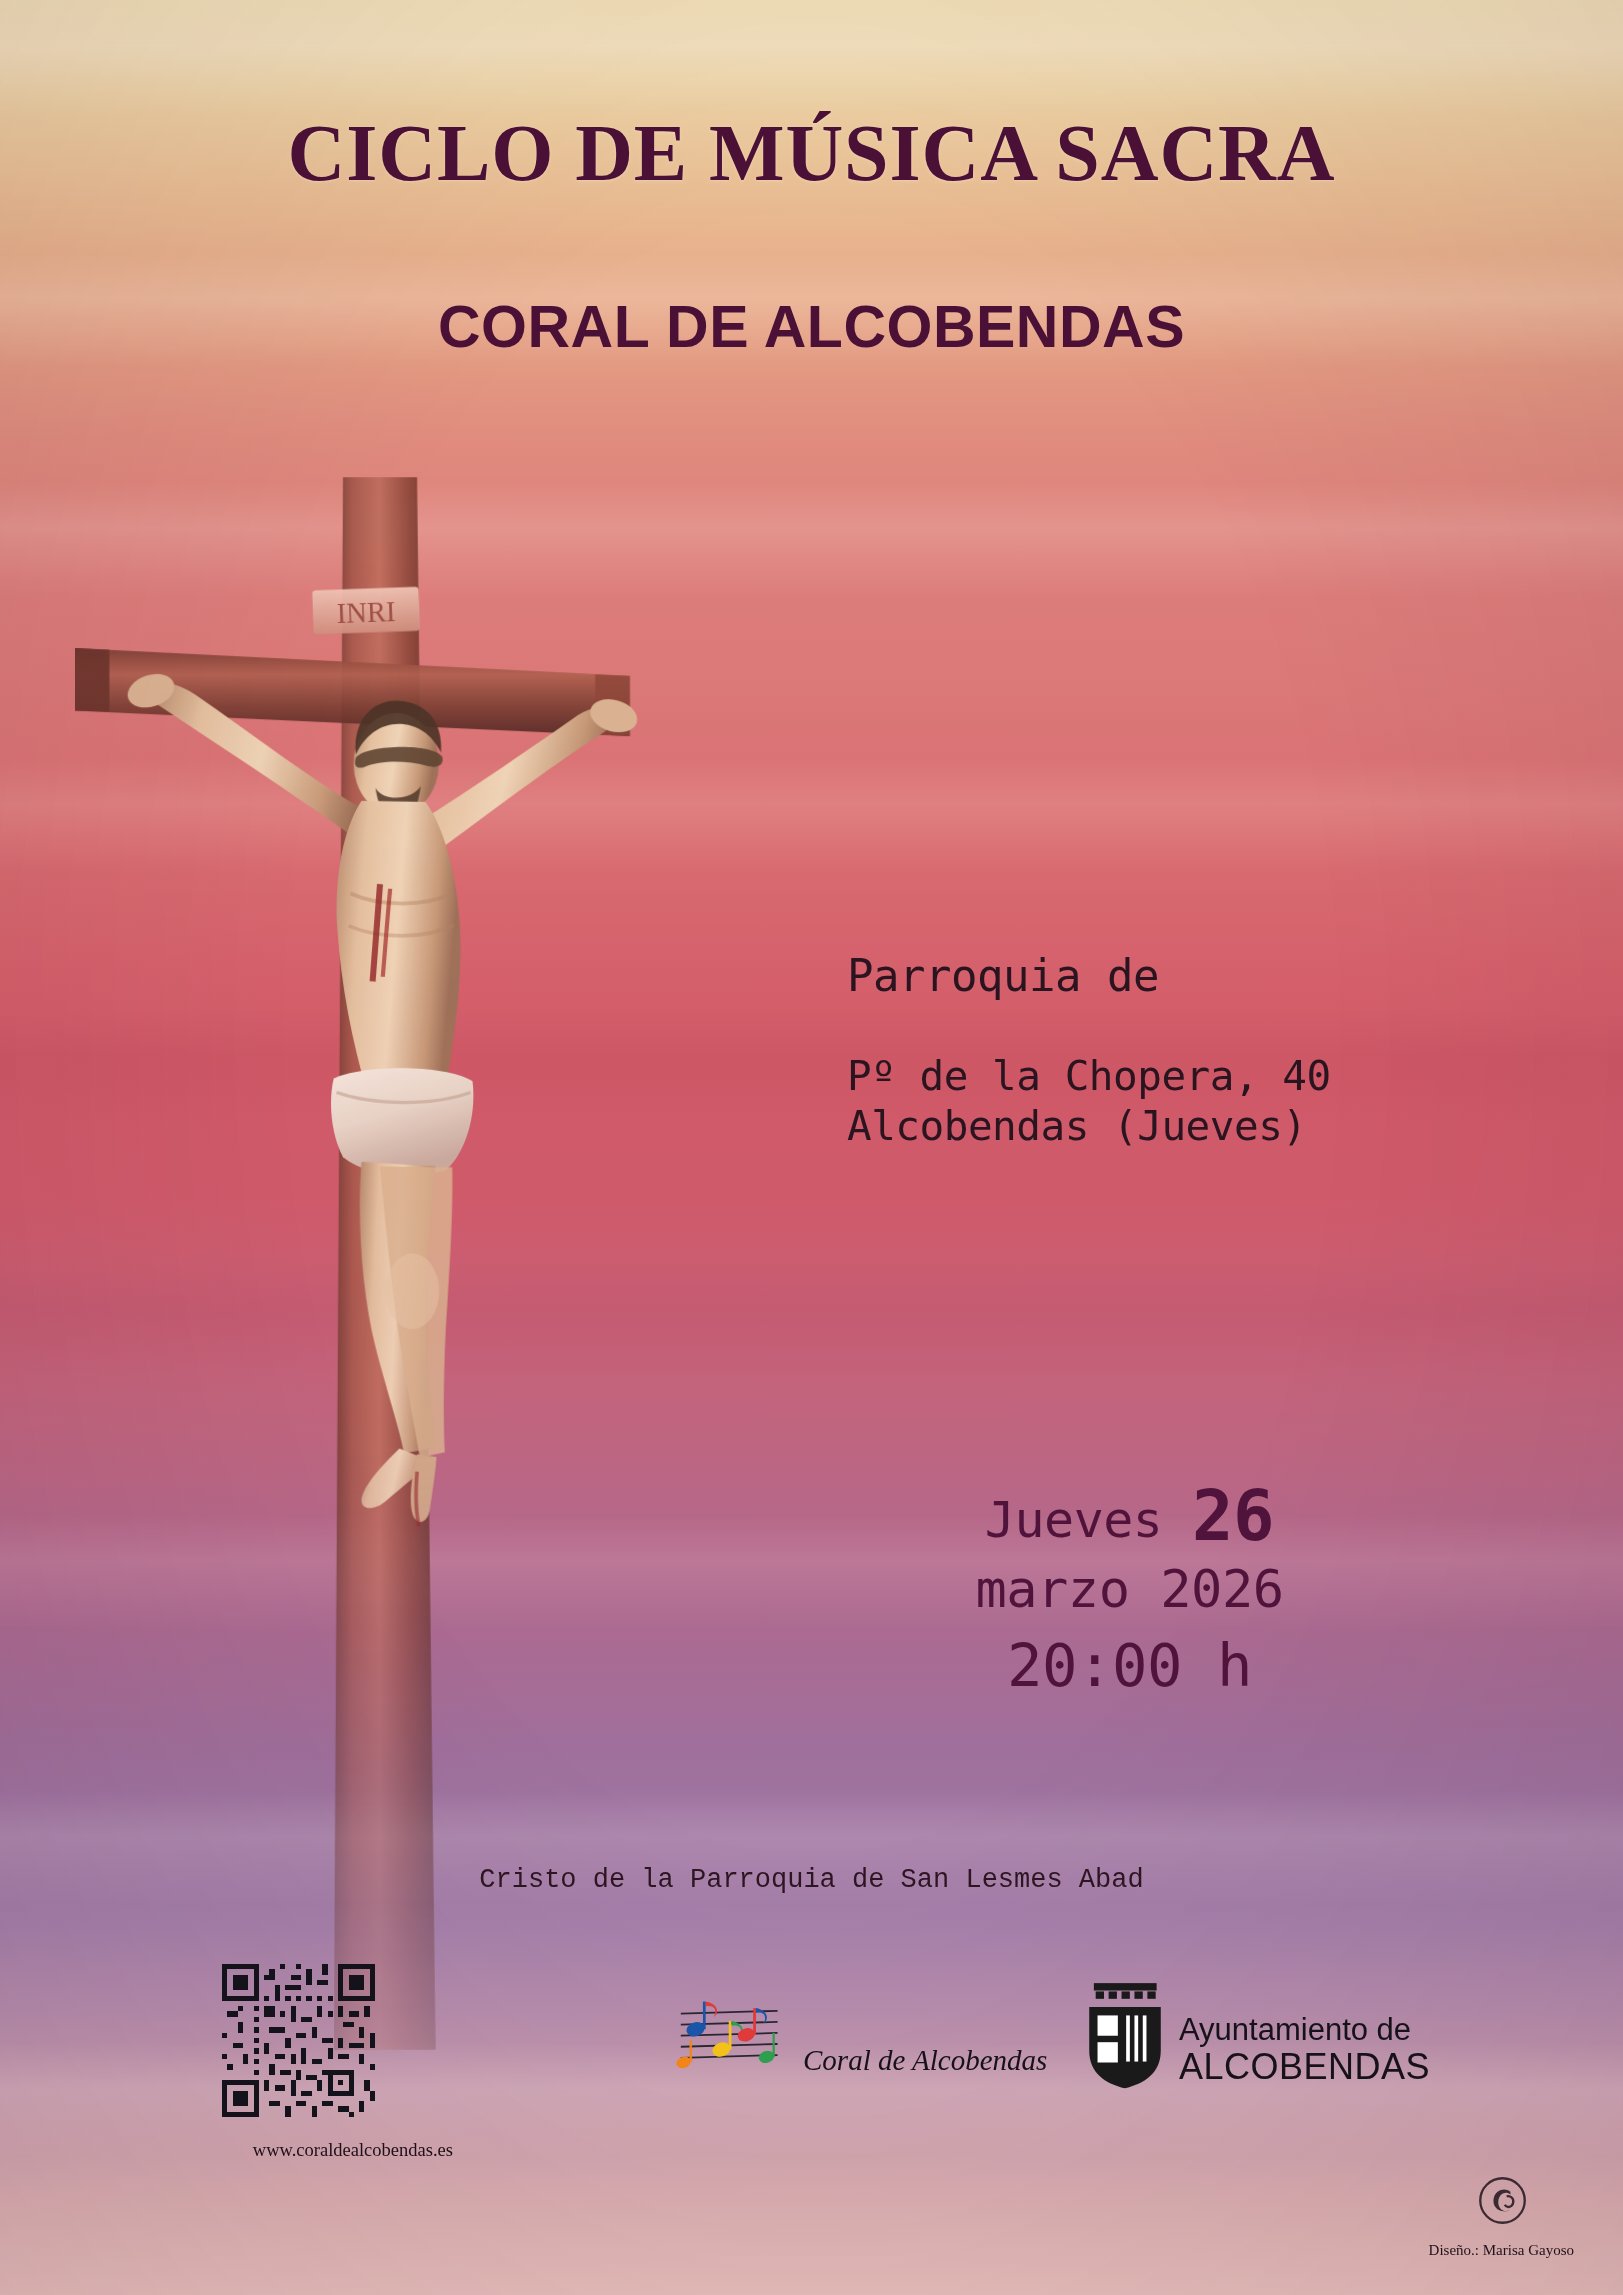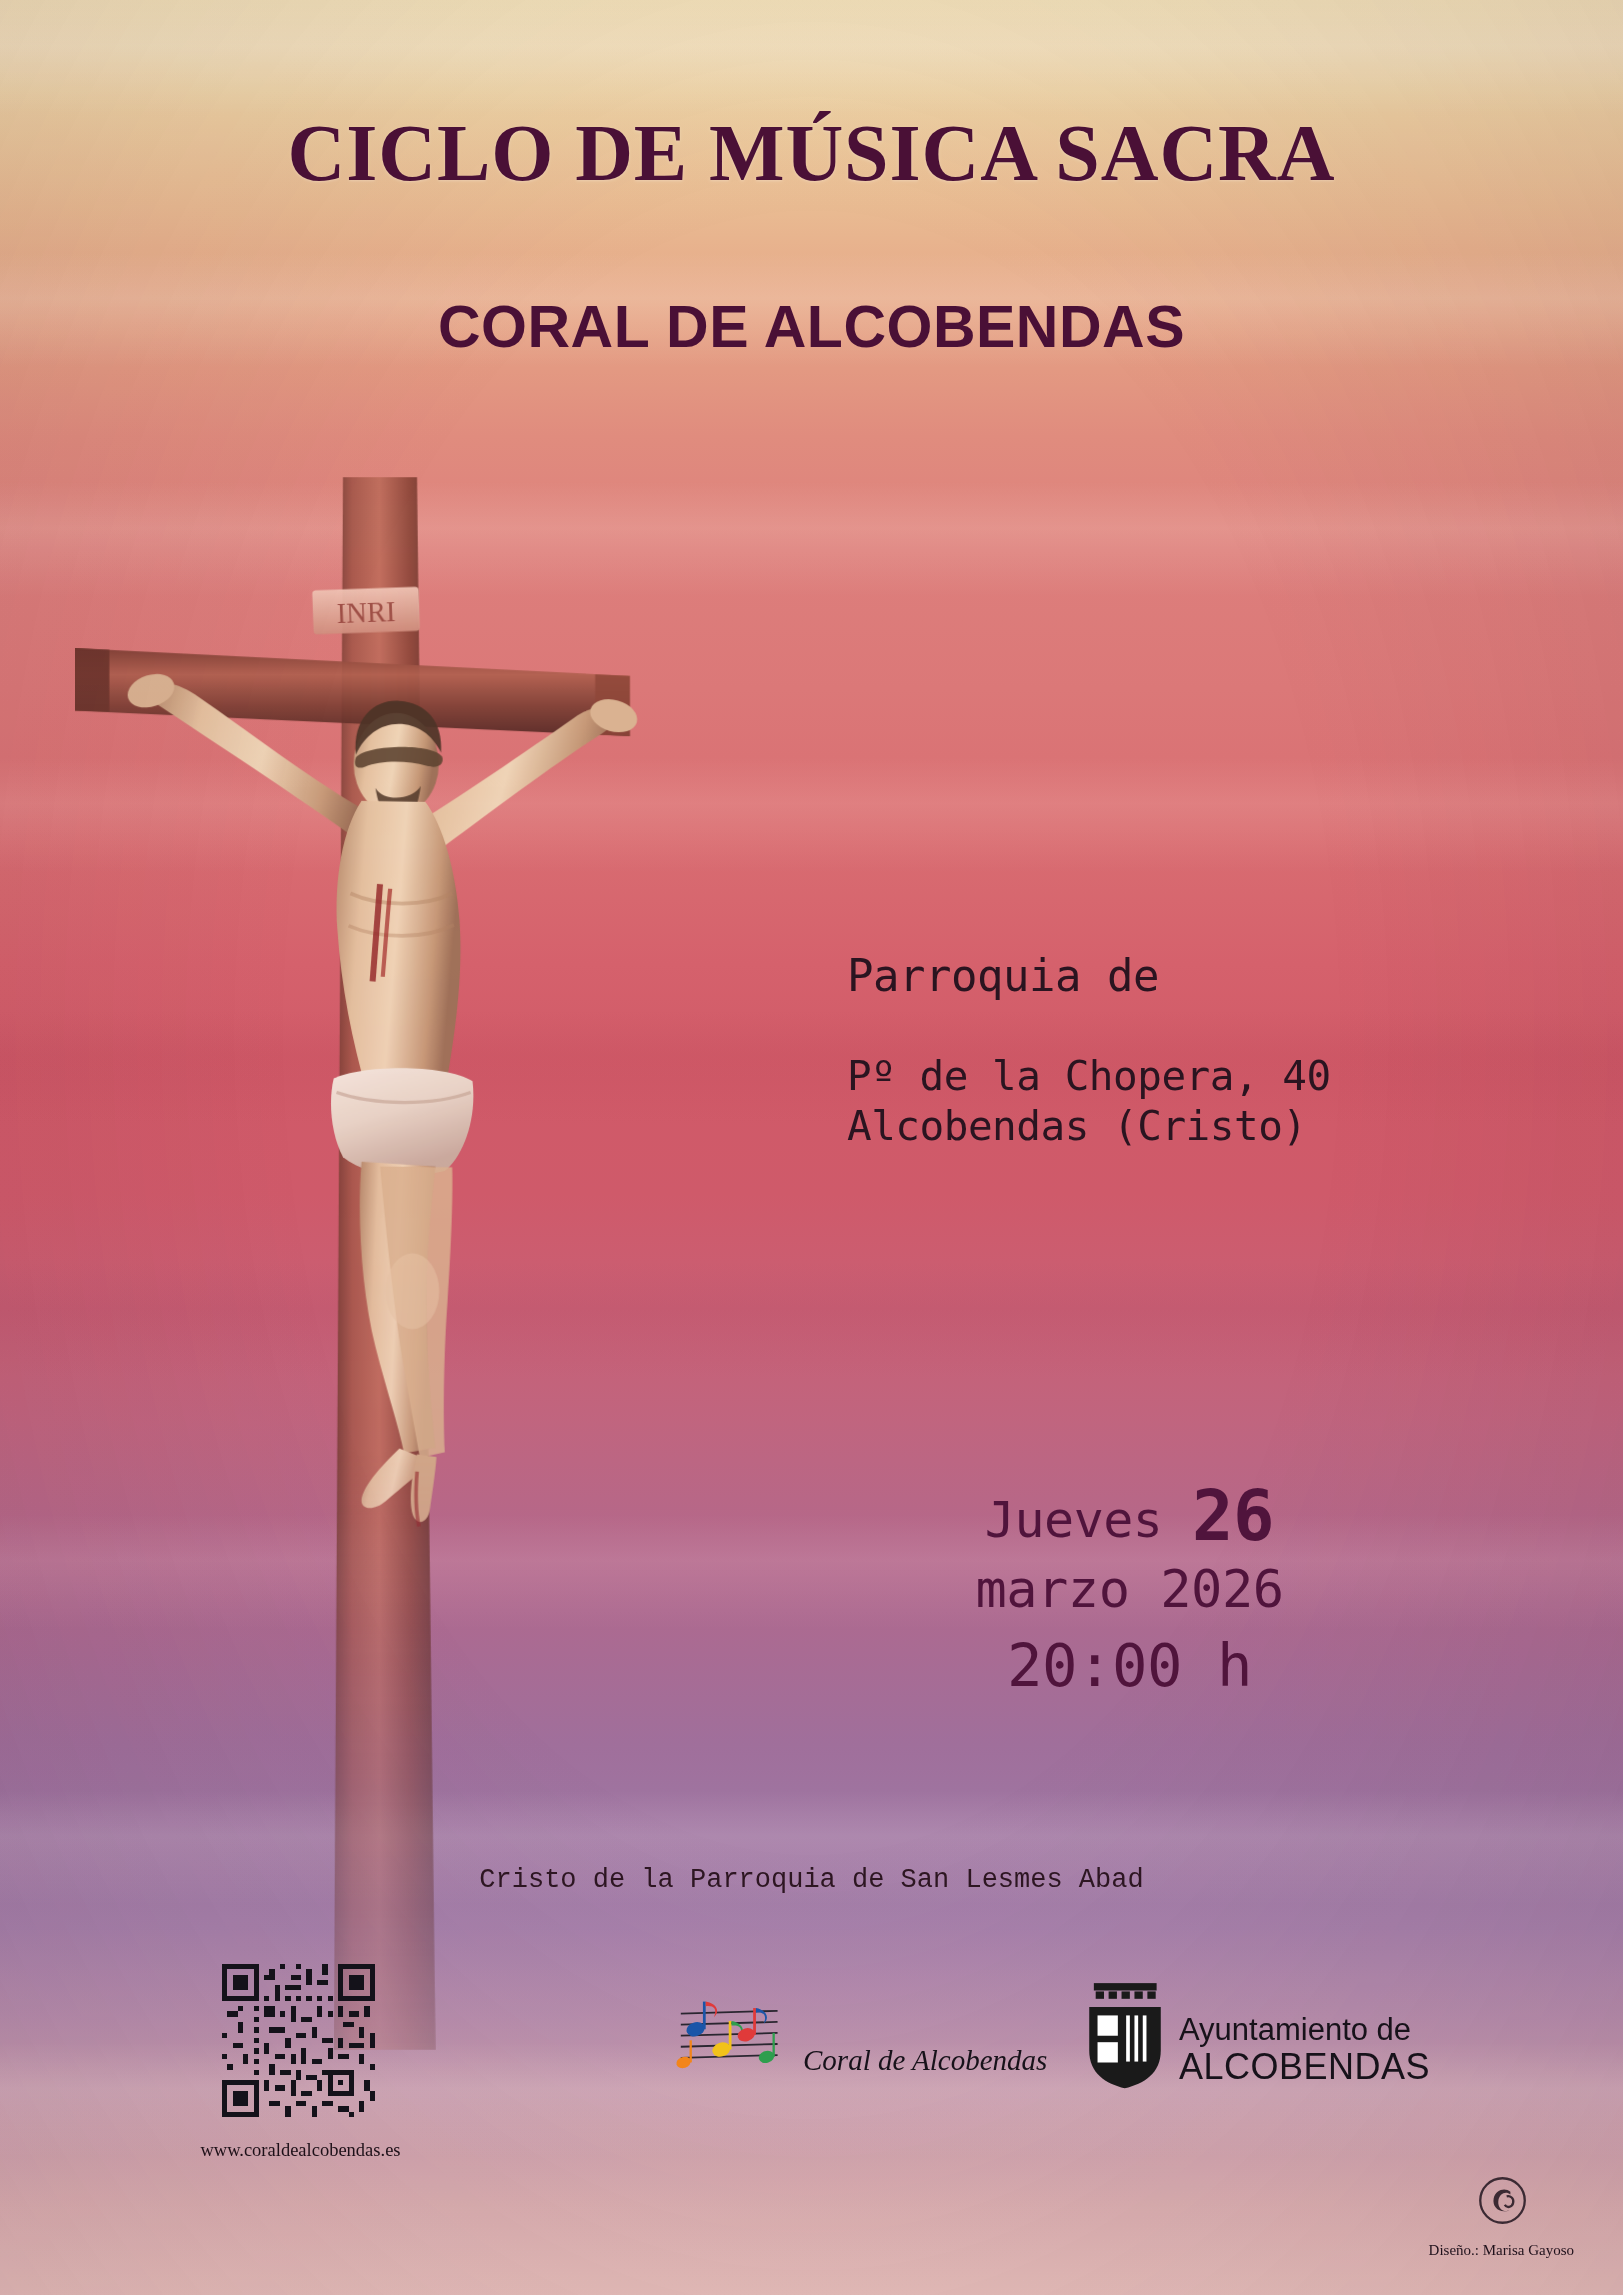--- a/index.html
+++ b/index.html
@@ -182,21 +182,21 @@
   .qr canvas, .qr .qrgrid {
     width: 153px;
     height: 153px;
     display: block;
   }
   .qr-url {
     position: absolute;
     left: 148px;
     top: 2140px;
     width: 305px;
-    text-align: center;
+    text-align: right;
     font-size: 18.5px;
     color: #1d1018;
     font-family: "Liberation Serif", serif;
   }
 
   .coral-logo {
     position: absolute;
     left: 662px;
     top: 1985px;
     width: 389px;
@@ -384,21 +384,21 @@
 
   <div class="title-main">CICLO DE MÚSICA SACRA</div>
   <div class="title-sub">CORAL DE ALCOBENDAS</div>
 
   <div class="venue">
     <div class="venue-name">
       <div>Parroquia de</div>
     </div>
     <div class="venue-addr">
       <div>Pº de la Chopera, 40</div>
-      <div>Alcobendas (Cristo)</div>
+      <div>Alcobendas (Jueves)</div>
     </div>
   </div>
 
   <div class="datebox">
     <div class="date-line1">
       <span>Jueves</span>
       <span class="daynum">26</span>
     </div>
     <div class="date-line2">marzo 2026</div>
     <div class="date-line3">20:00 h</div>

